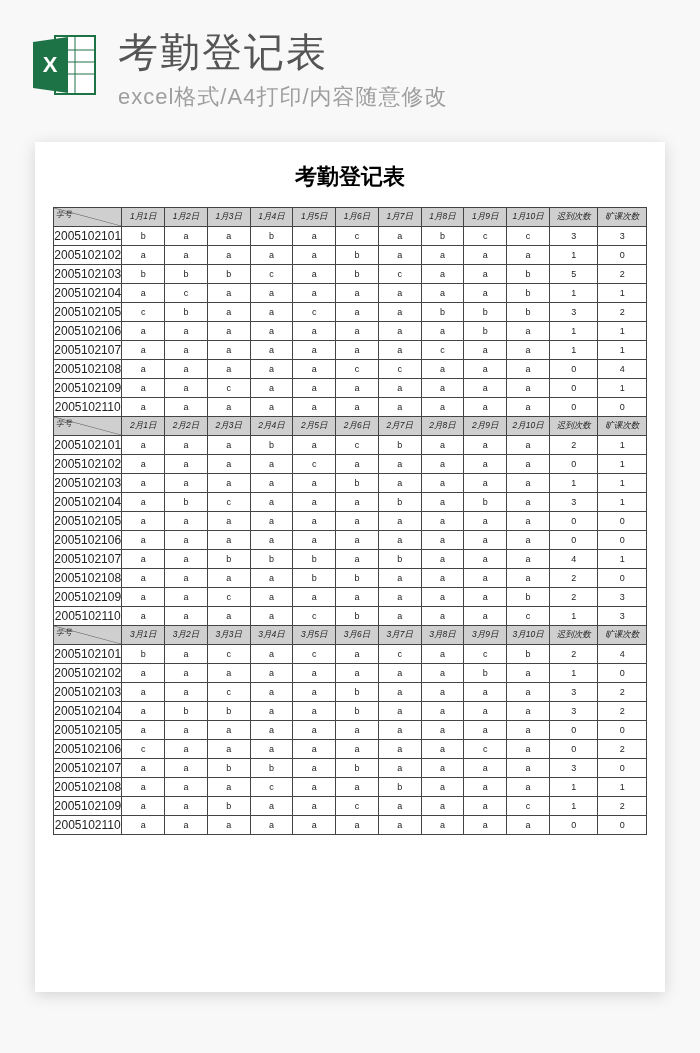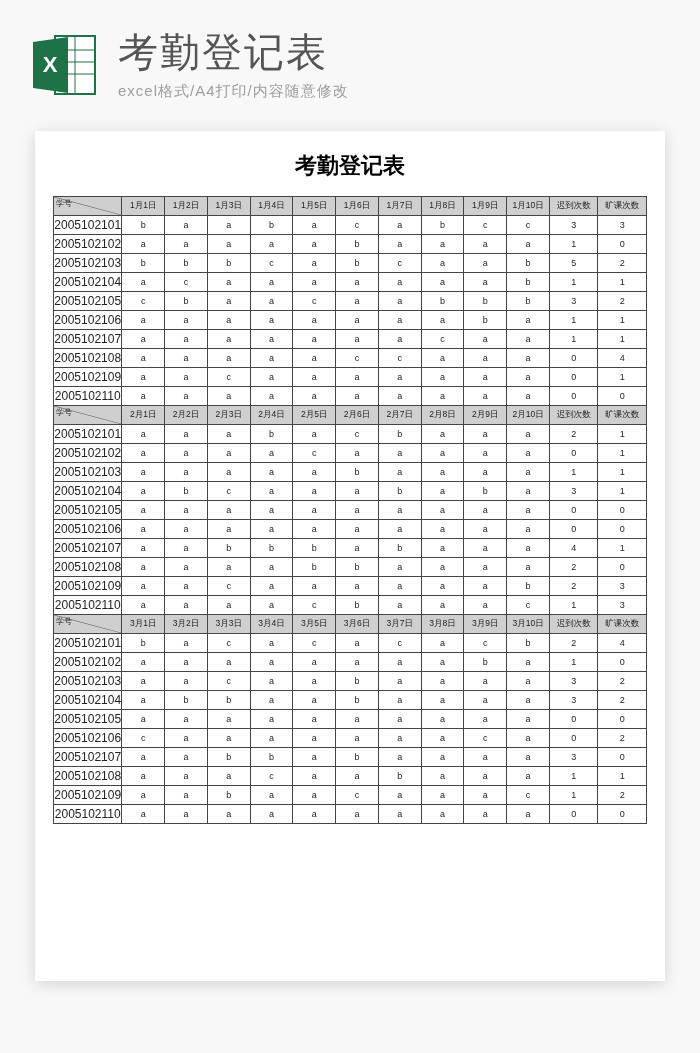--- a/index.html
+++ b/index.html
@@ -24,21 +24,21 @@
   .title-block { flex: 1; }
   .big-title {
     font-size: 40px;
     color: #555;
     font-weight: 300;
     letter-spacing: 2px;
     line-height: 1.1;
   }
   .sub-title {
     margin-top: 8px;
-    font-size: 15px;
+    font-size: 22px;
     color: #9e9e9e;
     letter-spacing: 1px;
   }
   .sheet-area {
     margin: 15px 35px 0 35px;
     background: #fff;
     box-shadow: 0 3px 15px rgba(0,0,0,0.15);
     height: 850px;
     overflow: hidden;
     position: relative;
@@ -66,20 +66,21 @@
     text-align: center;
     height: 19px;
     padding: 0;
     overflow: hidden;
     white-space: nowrap;
   }
   table.att th {
     background: #cfcfcf;
     font-weight: normal;
     font-size: 8.5px;
+    font-style: italic;
   }
   table.att td.idcell {
     width: 55px;
     font-size: 12px;
   }
   .diag {
     position: relative;
     background: #cfcfcf;
     width: 55px;
   }

